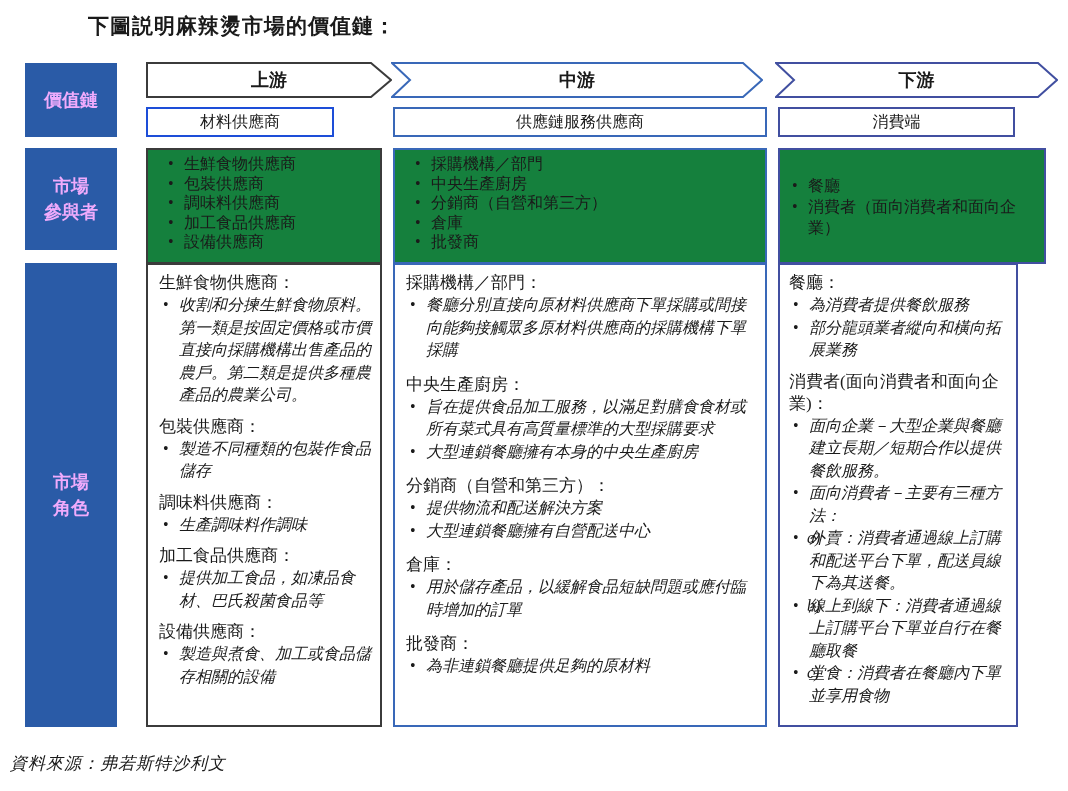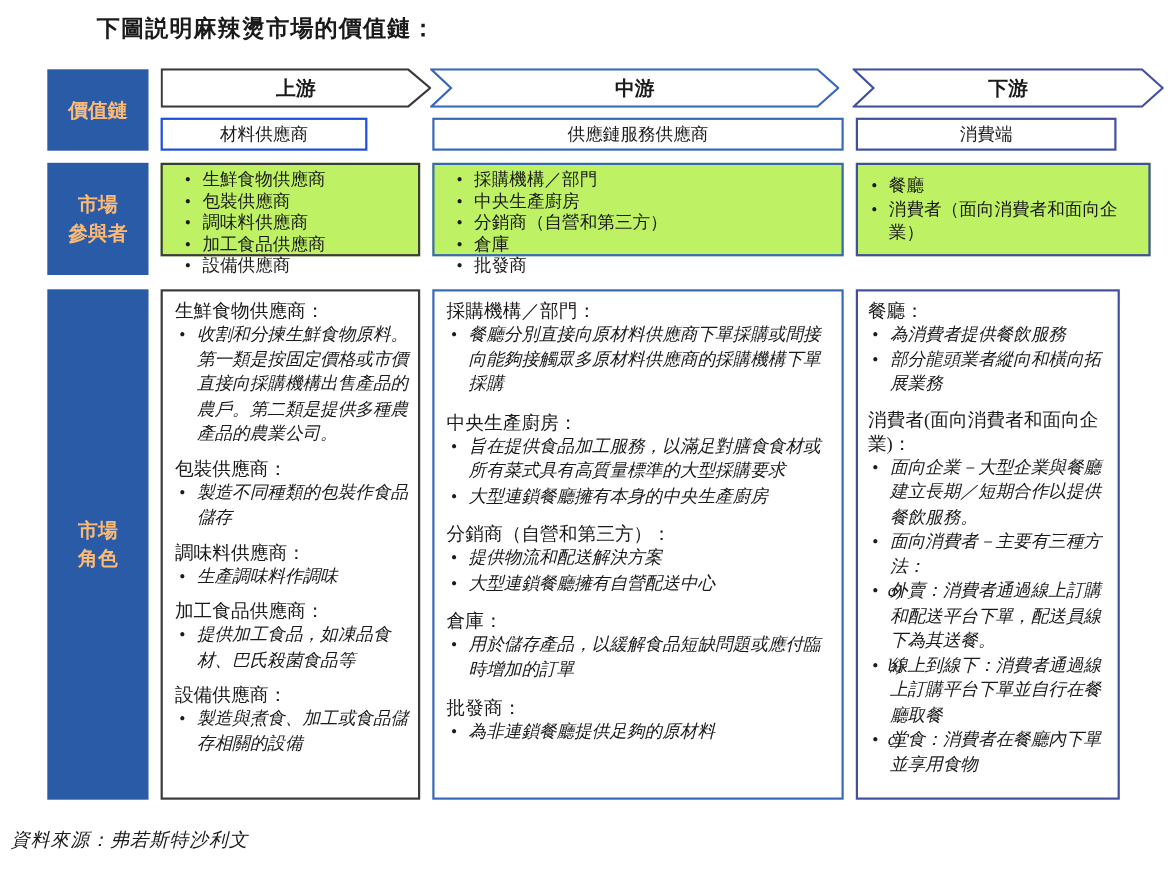--- a/index.html
+++ b/index.html
@@ -5,44 +5,44 @@
   html,body{margin:0;padding:0;background:#fff;}
   #canvas{position:relative;width:1068px;height:791px;background:#fff;overflow:hidden;
           font-family:"Liberation Serif","DejaVu Serif",serif;color:#1a1a1a;}
   .abs{position:absolute;box-sizing:border-box;}
 
   
   #title{left:88px;top:12px;font-size:21px;font-weight:bold;letter-spacing:1px;}
   #source{left:10px;top:752px;font-size:17px;font-style:italic;letter-spacing:1px;}
 
   
-  .blabel{left:25px;width:92px;background:#2a5ba7;color:#fdba74;display:flex;flex-direction:column;
+  .blabel{left:25px;width:92px;background:#2a5ba7;color:#f0abfc;display:flex;flex-direction:column;
           align-items:center;justify-content:center;text-align:center;
-          font-family:"Liberation Sans","DejaVu Sans",sans-serif;font-weight:bold;font-size:18px;line-height:1.45;margin-left:18px;}
+          font-family:"Liberation Sans","DejaVu Sans",sans-serif;font-weight:bold;font-size:18px;line-height:1.45;}
   #lbl-value-chain{top:63px;height:74px;}
   #lbl-participants{top:148px;height:102px;}
   #lbl-roles{top:263px;height:464px;}
 
   
   .arrowwrap{top:62px;height:36px;}
   .arrowwrap svg{position:absolute;left:0;top:0;}
   .arrowlabel{position:absolute;left:0;top:0;width:100%;height:100%;display:flex;align-items:center;justify-content:center;
               font-family:"Liberation Sans","DejaVu Sans",sans-serif;font-weight:bold;font-size:18px;}
   #arrow-up{left:146px;width:246px;}
   #arrow-mid{left:391px;width:372px;}
   #arrow-down{left:775px;width:283px;}
 
   
   .subhdr{top:107px;height:30px;background:#fff;display:flex;align-items:center;justify-content:center;font-size:16px;}
   #subhdr-up{left:146px;width:188px;border:2px solid #1d4ed8;}
   #subhdr-mid{left:393px;width:374px;border:2px solid #3968b8;}
   #subhdr-down{left:778px;width:237px;border:2px solid #414fa0;}
 
   
-  .pbox{top:148px;height:85px;background:#bef264;padding:4px 10px 4px 0;}
+  .pbox{top:148px;height:116px;background:#15803d;padding:4px 10px 4px 0;}
   #pbox-up{left:146px;width:236px;border:2px solid #3b3b3b;}
   #pbox-mid{left:393px;width:374px;border:2px solid #3968b8;}
   #pbox-down{left:778px;width:268px;border:2px solid #414fa0;display:flex;flex-direction:column;justify-content:center;}
   ul.bullets{list-style:none;margin:0;padding:0;font-size:16px;line-height:19.6px;}
   ul.bullets li{position:relative;padding-left:36px;}
   ul.bullets li::before{content:"•";position:absolute;left:20px;}
   #pbox-down ul.bullets li{padding-left:28px;line-height:21px;}
   #pbox-down ul.bullets li::before{left:12px;}
 
   

